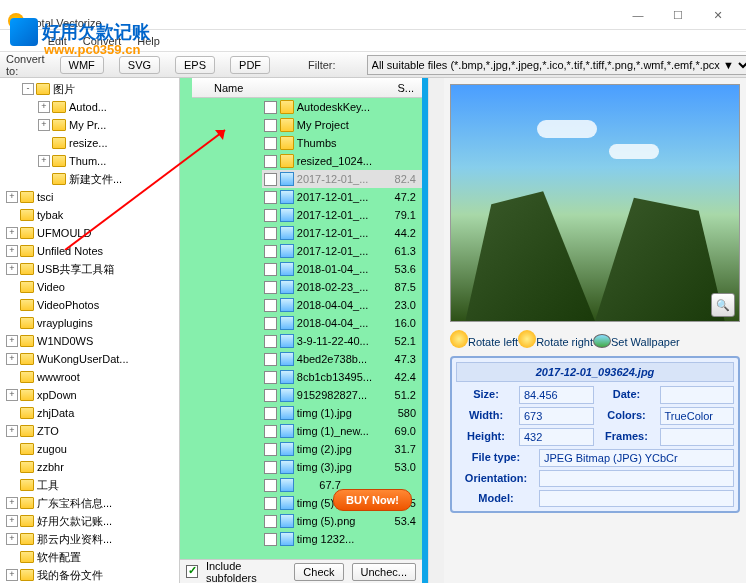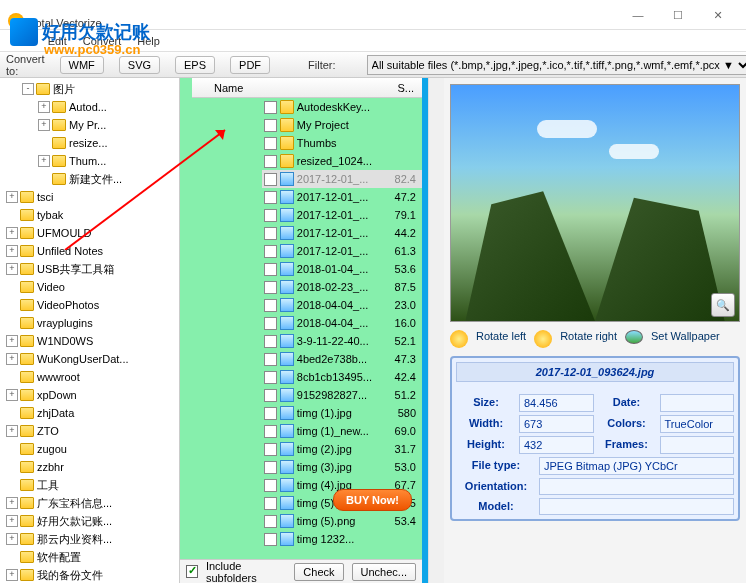--- a/index.html
+++ b/index.html
@@ -48,27 +48,27 @@
 .scrollbar { width: 16px; background: #f0f0f0; border-left: 1px solid #ddd; }
 .preview { flex: 1; background: #f4f4f4; padding: 6px; display: flex; flex-direction: column; gap: 6px; }
 .preview-img { height: 238px; border: 1px solid #999; background: linear-gradient(to bottom, #4a9eff 0%, #87ceeb 35%, #a8d8a8 55%, #2d5016 100%); position: relative; overflow: hidden; }
 .preview-img .mountain { position: absolute; bottom: 0; width: 45%; height: 55%; background: linear-gradient(135deg, #3a5a2a, #1a3a0a); }
 .preview-img .m1 { left: 5%; clip-path: polygon(0 100%, 20% 10%, 60% 0, 100% 100%); }
 .preview-img .m2 { right: 5%; clip-path: polygon(0 100%, 30% 5%, 80% 15%, 100% 100%); }
 .preview-img .cloud { position: absolute; background: rgba(255,255,255,0.8); border-radius: 20px; }
 .preview-img .c1 { top: 15%; left: 30%; width: 60px; height: 18px; }
 .preview-img .c2 { top: 25%; left: 55%; width: 50px; height: 15px; }
 .preview-img .zoom { position: absolute; bottom: 4px; right: 4px; width: 24px; height: 24px; background: linear-gradient(#fff,#ddd); border: 1px solid #888; border-radius: 3px; text-align: center; line-height: 22px; cursor: pointer; }
-.actions { display: flex; align-items: flex-start; gap: 8px; padding: 2px 0; }
+.actions { display: flex; align-items: flex-end; padding: 2px 0; }
 .actions .aicon { width: 18px; height: 18px; border-radius: 50%; }
 .actions .rot { background: radial-gradient(circle, #ffee88, #ffaa00); }
 .actions .wp { width: 18px; height: 14px; background: linear-gradient(#88ddff, #44aa44); border: 1px solid #666; }
 .actions span { color: #003366; cursor: pointer; }
 .info { border: 2px solid #88aadd; border-radius: 4px; background: #e8f0ff; padding: 4px; }
-.info .fname-row { text-align: center; font-weight: bold; font-style: italic; color: #003399; padding: 3px; border: 1px solid #b0c4e8; background: #d8e4f8; margin-bottom: 12px; }
+.info .fname-row { text-align: center; font-weight: bold; font-style: italic; color: #003399; padding: 3px; border: 1px solid #b0c4e8; background: #d8e4f8; margin-bottom: 4px; }
 .info .grid { display: grid; grid-template-columns: 60px 1fr 60px 1fr; gap: 3px; }
 .info .grid2 { display: grid; grid-template-columns: 80px 1fr; gap: 3px; margin-top: 3px; }
 .info .k { text-align: center; color: #003399; font-weight: bold; padding: 2px 4px; }
 .info .v { border: 1px solid #b0c4e8; background: #f0f6ff; padding: 2px 4px; color: #003399; min-height: 17px; }
 .arrow { position: absolute; top: 120px; left: 55px; width: 180px; height: 130px; pointer-events: none; z-index: 50; }
 .arrow line { stroke: #ff0000; stroke-width: 2; }
 .arrow polygon { fill: #ff0000; }
 </style>
 </head>
 <body>
@@ -380,21 +380,20 @@
         </div>
         <div class="file-row">
           <span class="chk"></span>
           <span class="ficon img"></span>
           <span class="fname">timg (3).jpg</span>
           <span class="fsize">53.0</span>
         </div>
         <div class="file-row">
           <span class="chk"></span>
           <span class="ficon img"></span>
-          <span class="fname">timg (4).jpg</span>
           <span class="fsize">67.7</span>
         </div>
         <div class="file-row">
           <span class="chk"></span>
           <span class="ficon img"></span>
           <span class="fname">timg (5).jpg</span>
           <span class="fsize">60.5</span>
         </div>
         <div class="file-row">
           <span class="chk"></span>

